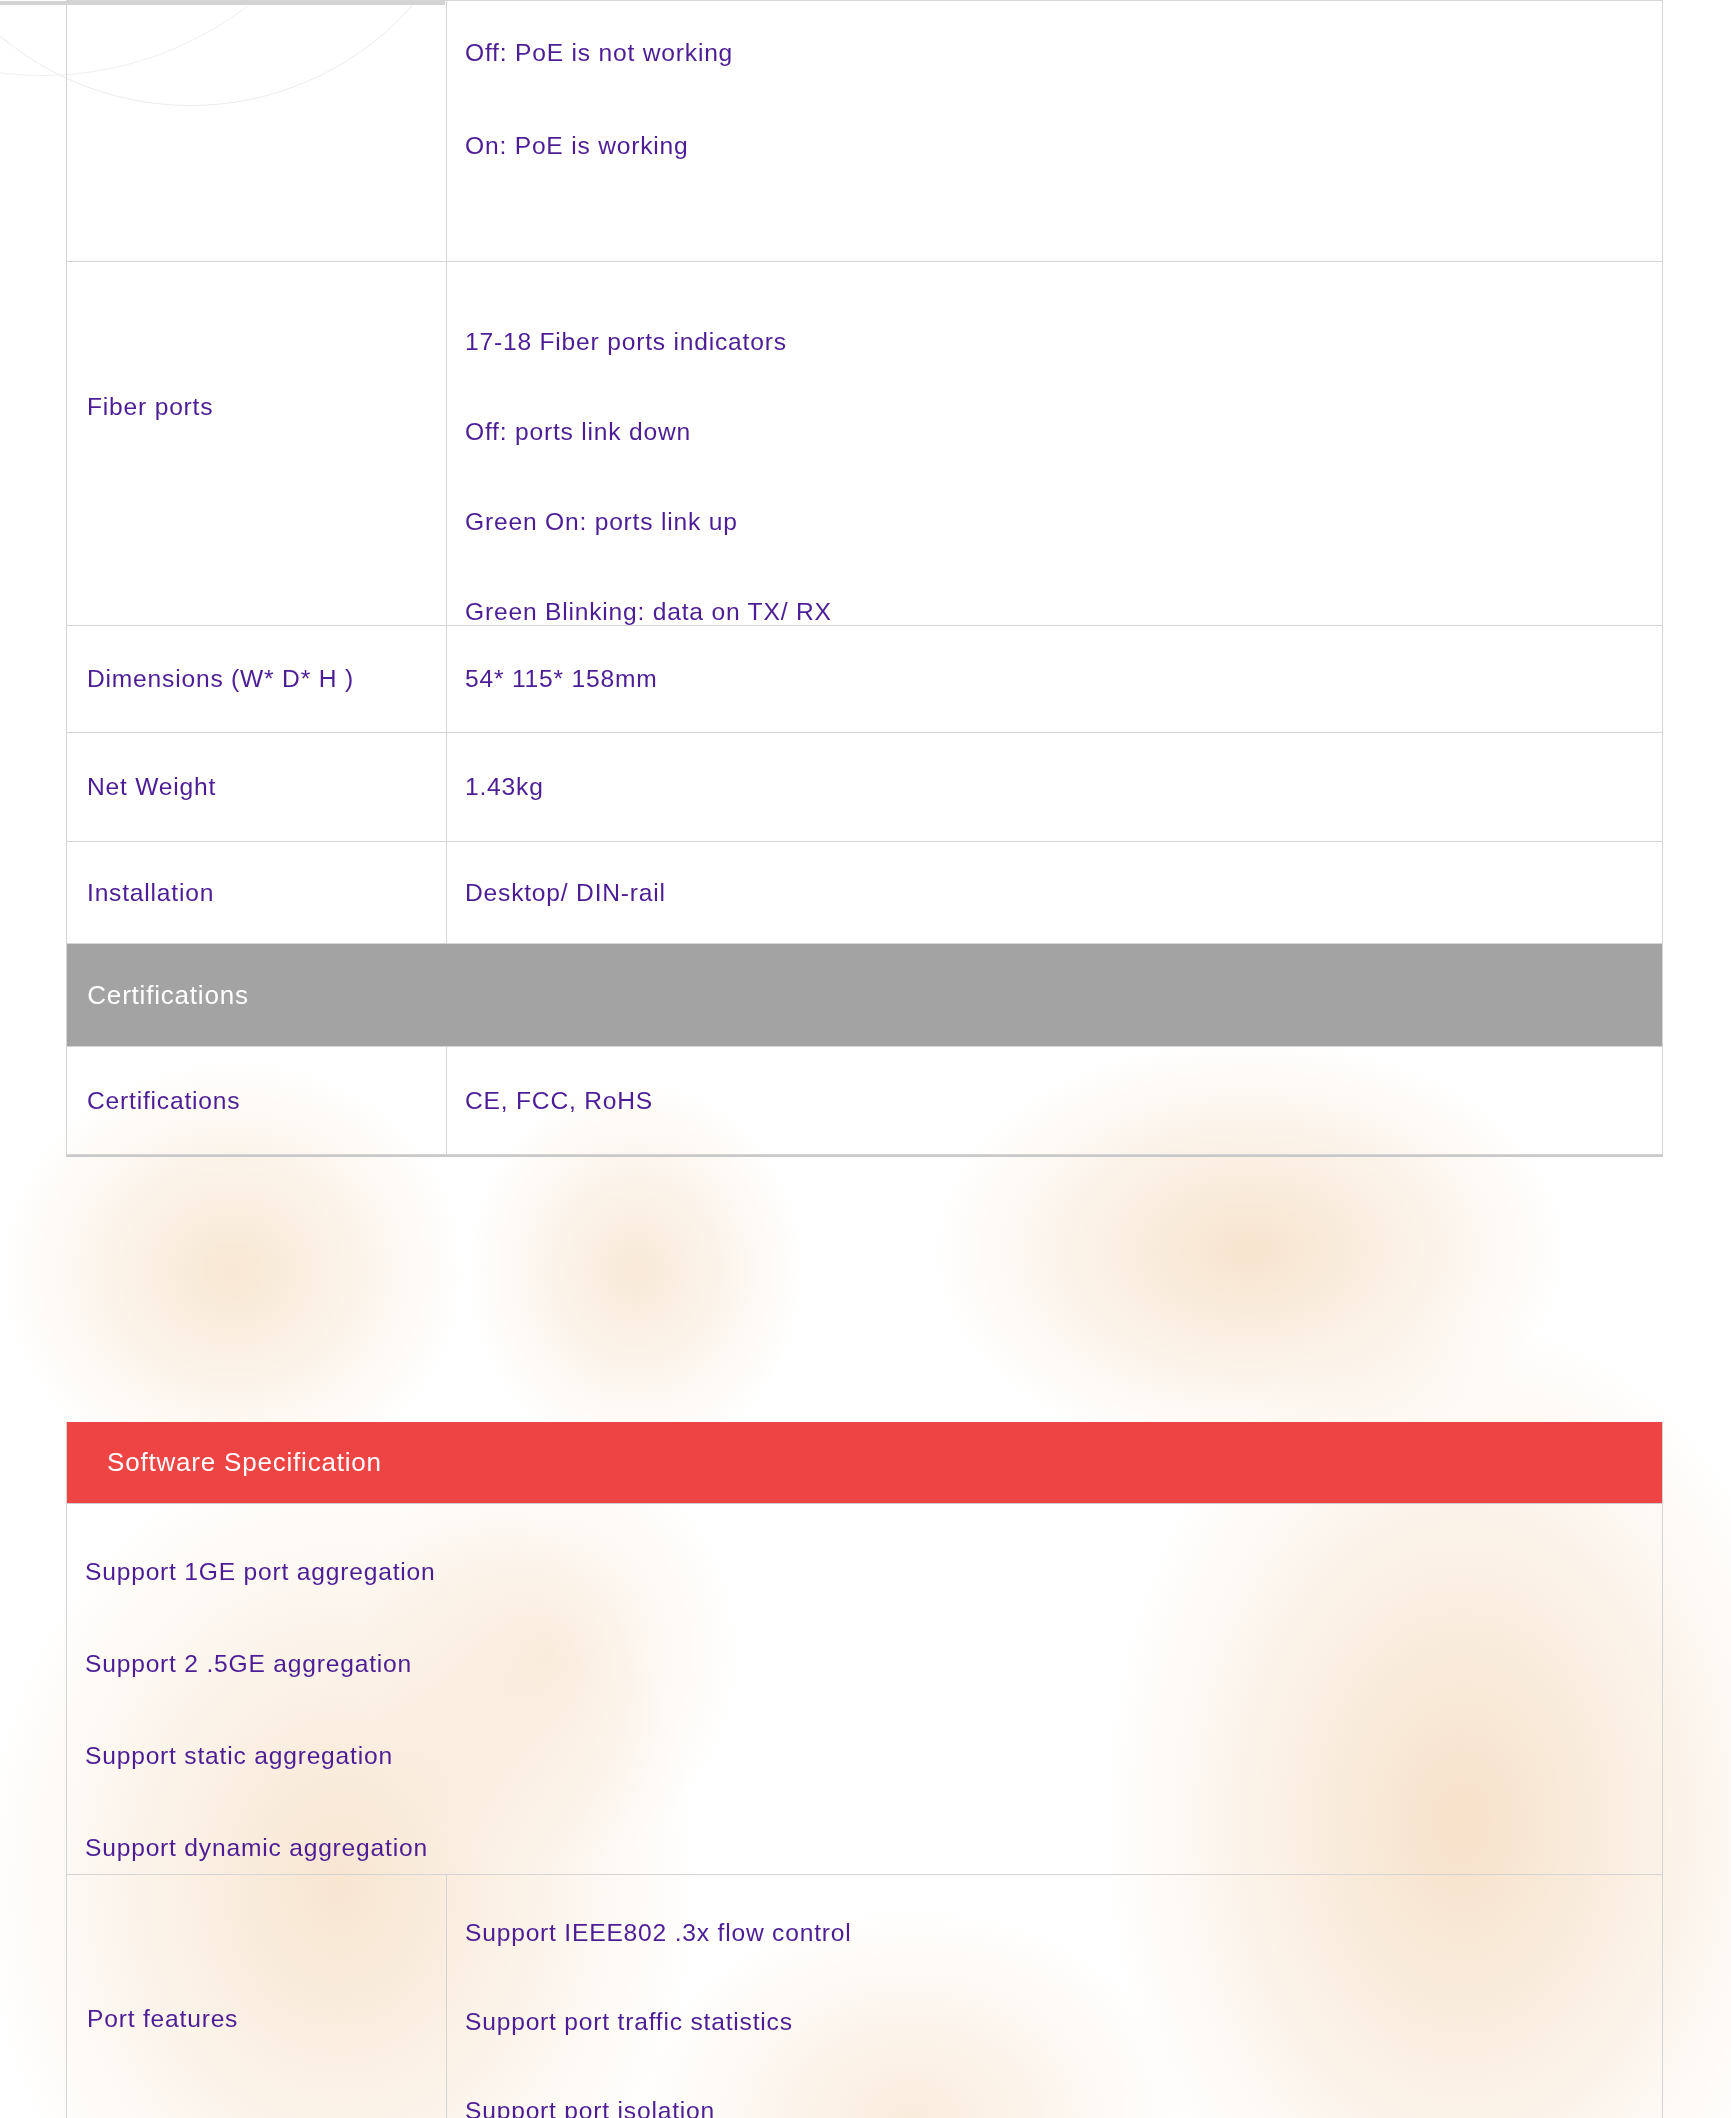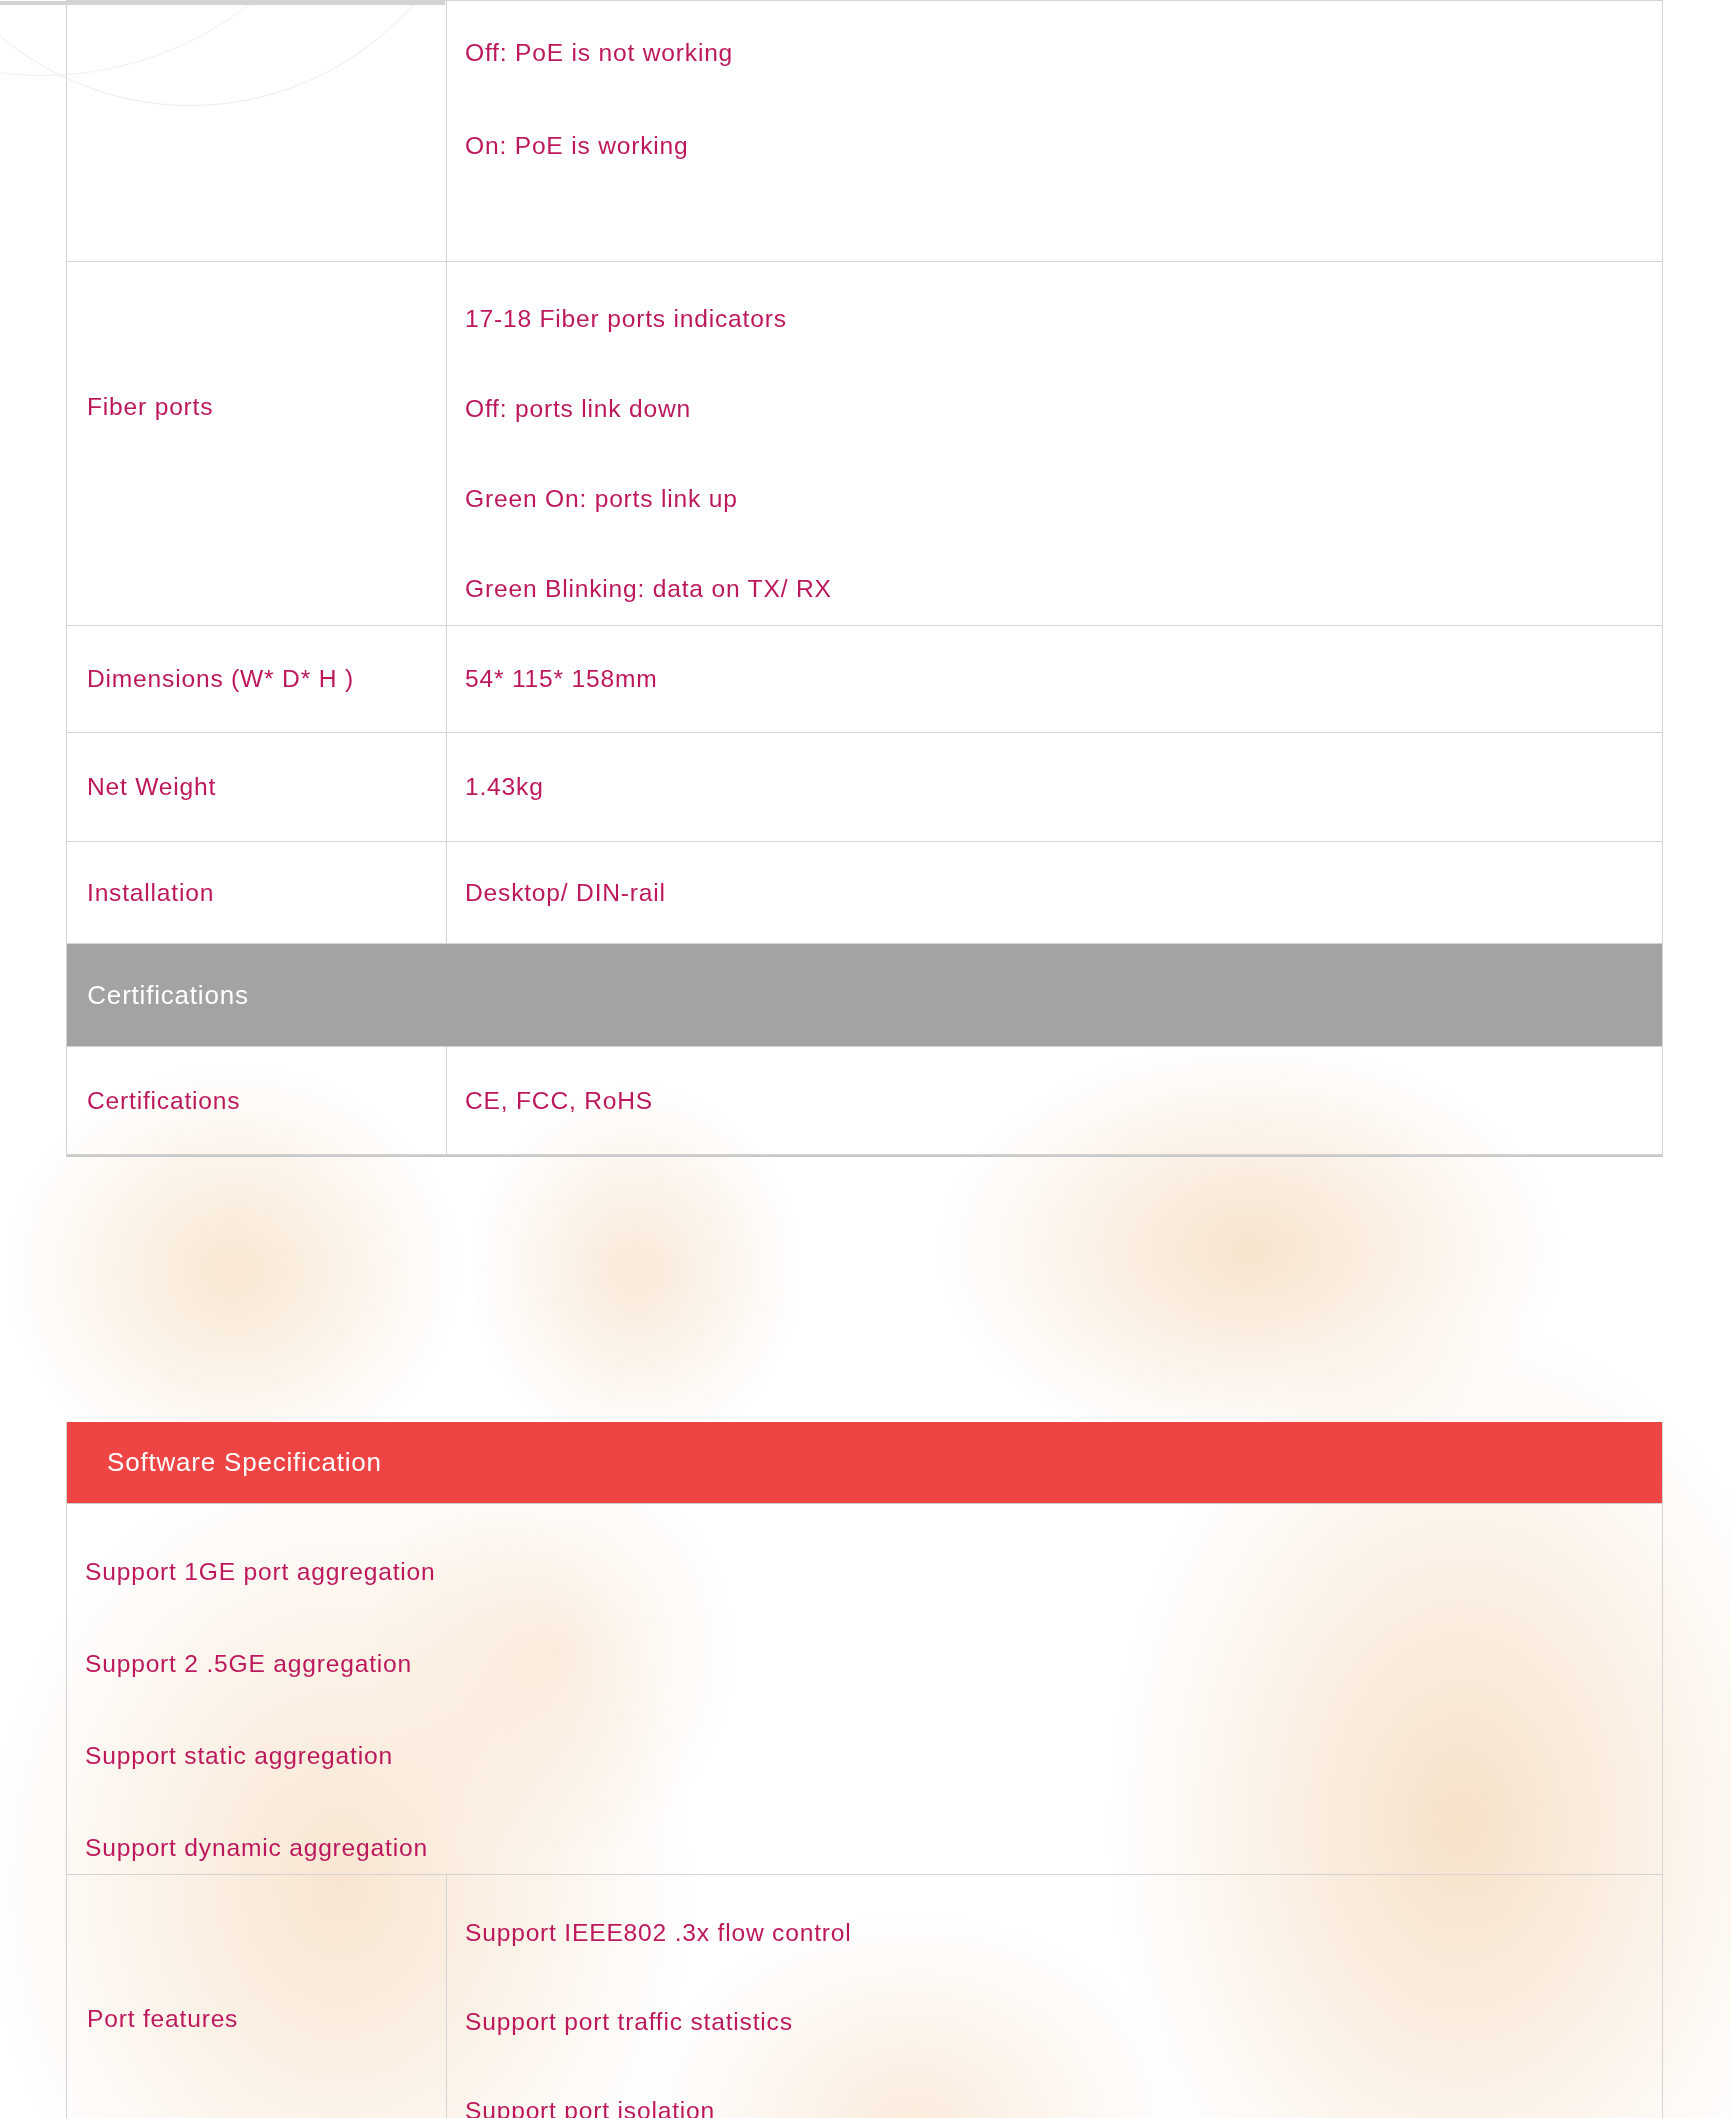--- a/index.html
+++ b/index.html
@@ -47,21 +47,21 @@
 
   
   .spec-table {
     position:absolute; left:66px; width:1597px;
     border-left:1.7px solid #d4d4d4; border-right:1.7px solid #d4d4d4;
   }
   .table1 { top:0; border-top:1.7px solid #d4d4d4; border-bottom:2.5px solid #c9c9c9; }
   .table2 { top:1422px; }
 
   .row { display:grid; grid-template-columns:380px 1fr; border-bottom:1.7px solid #d4d4d4; }
-  .cell { font-size:24.6px; letter-spacing:0.8px; color:#be185d; }
+  .cell { font-size:24.6px; letter-spacing:0.8px; color:#4c1d95; }
   .label {
     border-right:1.7px solid #d4d4d4;
     padding-left:20px;
     display:flex; align-items:center;
   }
   .value {
     padding-left:18px;
     display:flex; flex-direction:column; justify-content:center;
   }
   .line { line-height:26px; }
@@ -72,21 +72,21 @@
   .r2 { height:107px; }
   .r3 { height:109px; }
   .r4 { height:102px; }
   .r6 { height:108px; }
   
   .r7 { height:371px; }
   .r8 { height:381px; border-bottom:none; }
 
   
   .r0 .value { justify-content:flex-start; padding-top:39px;  row-gap:67px; }
-  .r1 .value { justify-content:flex-start; padding-top:44px; row-gap:64px; }
+  .r1 .value { justify-content:flex-end; padding-top:44px; row-gap:64px; }
   .r7 .value { justify-content:center; padding-top:41px;  row-gap:66px; }
   .r8 .value { justify-content:flex-start; padding-top:45px; row-gap:63px; }
   .r1 .label { align-items:flex-start; padding-top:131px; }
   .r7 .label { align-items:flex-start; padding-top:130px; }
   .r8 .label { align-items:flex-start; padding-top:130px; }
 
   
   .band {
     display:flex; align-items:center;
     font-size:26px; letter-spacing:0.8px; color:#ffffff;

